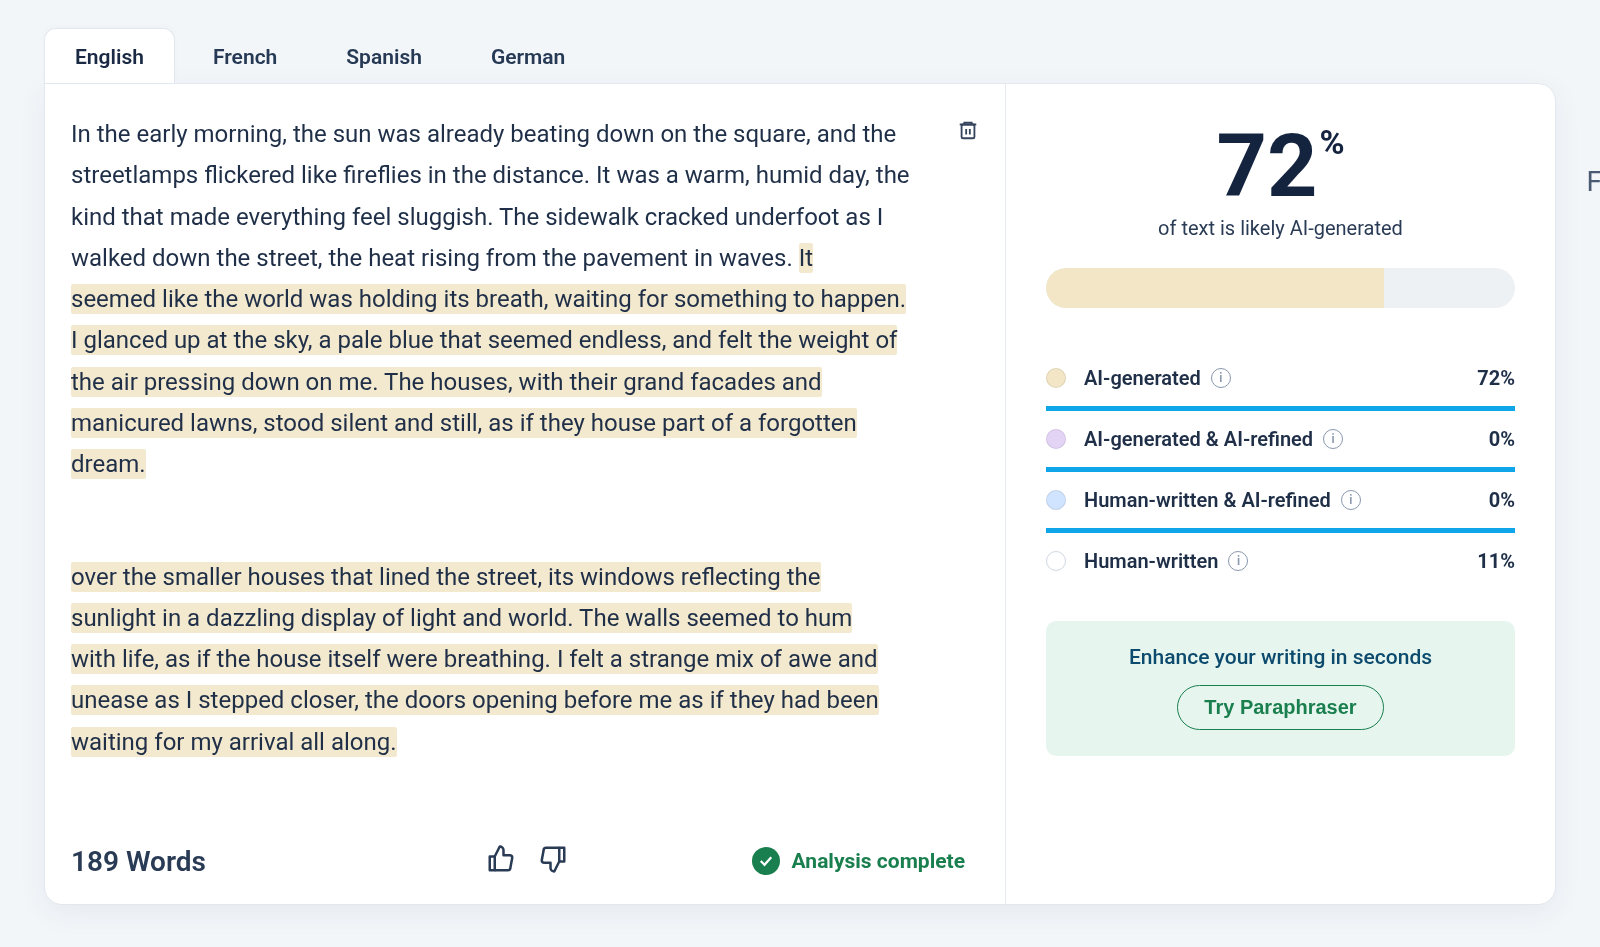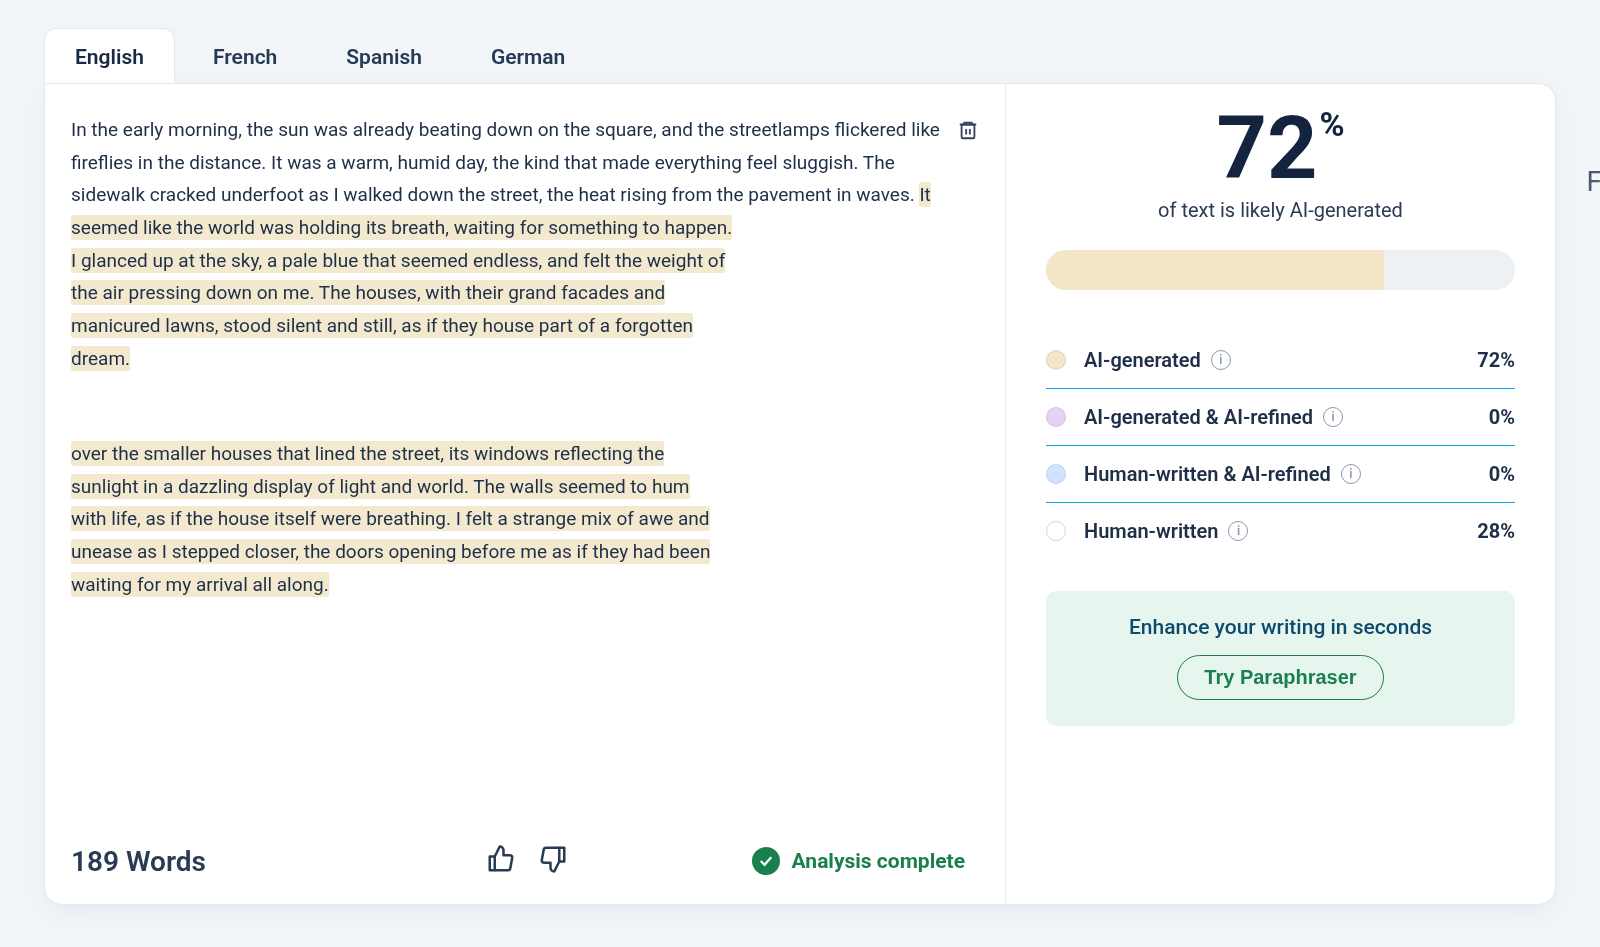--- a/index.html
+++ b/index.html
@@ -20,46 +20,46 @@
 
   .tabrow{display:flex;gap:7px;align-items:flex-end;margin-bottom:0;}
   .tab{padding:16px 30px 14px;font-size:21px;font-weight:600;color:#1a2a44;background:transparent;border:1px solid transparent;border-bottom:none;border-radius:12px 12px 0 0;cursor:pointer;}
   .tab.active{background:var(--white);border-color:var(--border);box-shadow:0 -2px 6px rgba(0,0,0,.02);}
   .tab.inactive{color:#273a55;}
 
   .card{display:flex;background:var(--white);border:1px solid var(--border);border-radius:0 18px 18px 18px;box-shadow:0 8px 30px rgba(20,40,70,.06);overflow:hidden;min-height:820px;}
 
   .left{flex:0 0 960px;padding:30px 40px 26px 26px;position:relative;box-sizing:border-box;display:flex;flex-direction:column;}
   .divider{width:1px;background:#e7ecf2;}
-  .right{flex:1;padding:20px 40px 34px;box-sizing:border-box;}
+  .right{flex:1;padding:38px 40px 34px;box-sizing:border-box;}
 
   .trash{position:absolute;right:26px;top:34px;cursor:pointer;color:#34435c;}
 
-  .content{font-size:19px;line-height:1.72;color:#1f2f48;max-width:870px;}
+  .content{font-size:24px;line-height:1.72;color:#1f2f48;max-width:870px;}
   .hl{background:var(--hl);padding:1px 0;border-radius:2px;}
   .para2{margin-top:30px;}
 
   .footer{margin-top:auto;display:flex;align-items:center;padding-top:30px;}
   .wordcount{font-size:28px;font-weight:600;color:#2a3b55;}
   .thumbs{margin-left:280px;display:flex;gap:22px;color:#2a3b55;}
   .thumb{cursor:pointer;}
   .status{margin-left:auto;display:flex;align-items:center;gap:12px;color:var(--accent);font-size:21px;font-weight:700;}
   .check-circle{width:28px;height:28px;border-radius:50%;background:var(--accent);display:flex;align-items:center;justify-content:center;}
   .check-circle svg{width:18px;height:18px;stroke:white;stroke-width:3;fill:none;}
 
   .score-wrap{text-align:center;}
   .score-num{font-size:88px;font-weight:700;color:#14243f;display:inline-block;line-height:1;position:relative;}
   .score-pct{font-size:34px;font-weight:700;color:#14243f;position:relative;top:-42px;margin-left:2px;}
   .score-sub{font-size:20px;color:#2a3b55;margin-top:6px;}
 
   .bar{width:100%;height:40px;background:#eef1f4;border-radius:20px;margin-top:28px;overflow:hidden;}
   .bar-fill{height:100%;background:var(--tan);border-radius:20px 0 0 20px;}
 
   .legend{margin-top:42px;}
-  .legend-row{display:flex;align-items:center;padding:16px 0;border-bottom:1px solid #0ea5e9;font-size:20px;font-weight:600;color:#1f2f48;}
+  .legend-row{display:flex;align-items:center;padding:16px 0;border-bottom:5px solid #0ea5e9;font-size:20px;font-weight:600;color:#1f2f48;}
   .legend-row:last-of-type{border-bottom:none;}
   .dot{width:18px;height:18px;border-radius:50%;margin-right:18px;border:1px solid rgba(0,0,0,.08);}
   .d-tan{background:var(--tan);}
   .d-purple{background:var(--purple);}
   .d-blue{background:var(--blue);}
   .d-white{background:var(--white);border:1.5px solid #cfd7e2;}
   .info{margin-left:10px;display:inline-flex;align-items:center;justify-content:center;width:18px;height:18px;border:1.5px solid #8a98ad;border-radius:50%;font-size:12px;color:#8a98ad;cursor:default;}
   .legend-val{margin-left:auto;font-weight:700;}
 
   .cta{margin-top:32px;background:#e6f6ee;border-radius:10px;padding:24px 20px 26px;text-align:center;}
@@ -163,21 +163,21 @@
           <div class="legend-row">
             <span class="dot d-blue"></span>
             <span>Human-written &amp; AI-refined</span>
             <span class="info">i</span>
             <span class="legend-val">0%</span>
           </div>
           <div class="legend-row">
             <span class="dot d-white"></span>
             <span>Human-written</span>
             <span class="info">i</span>
-            <span class="legend-val">28%</span>
+            <span class="legend-val">11%</span>
           </div>
         </div>
 
       <div class="cta">
         <div class="cta-text">Enhance your writing in seconds</div>
         <button class="cta-btn">Try Paraphraser</button>
       </div>
     </div>
   </div>
 </div>

